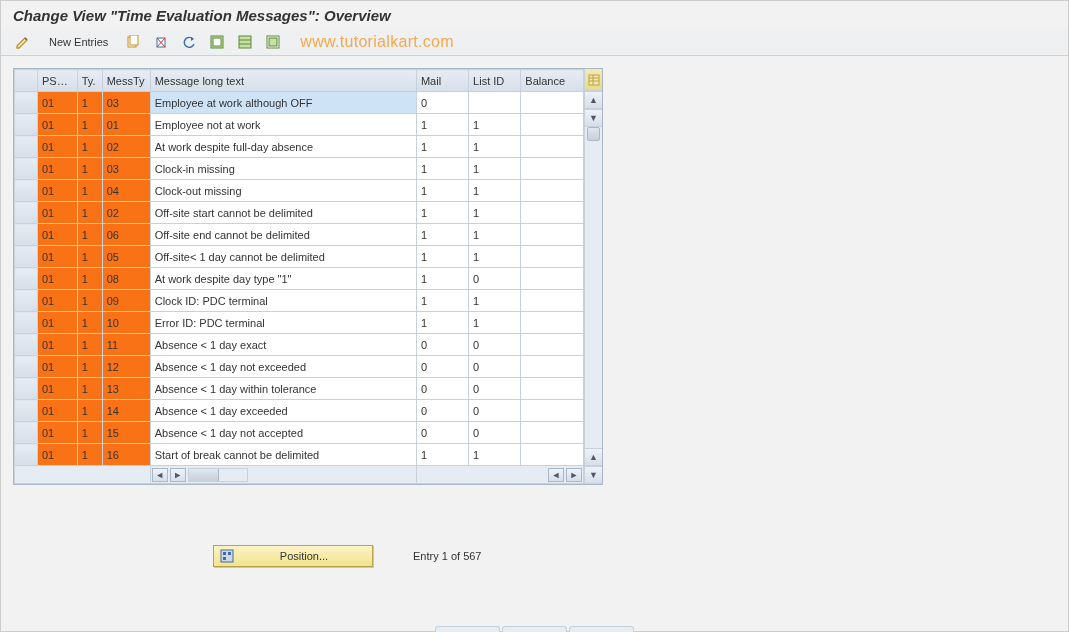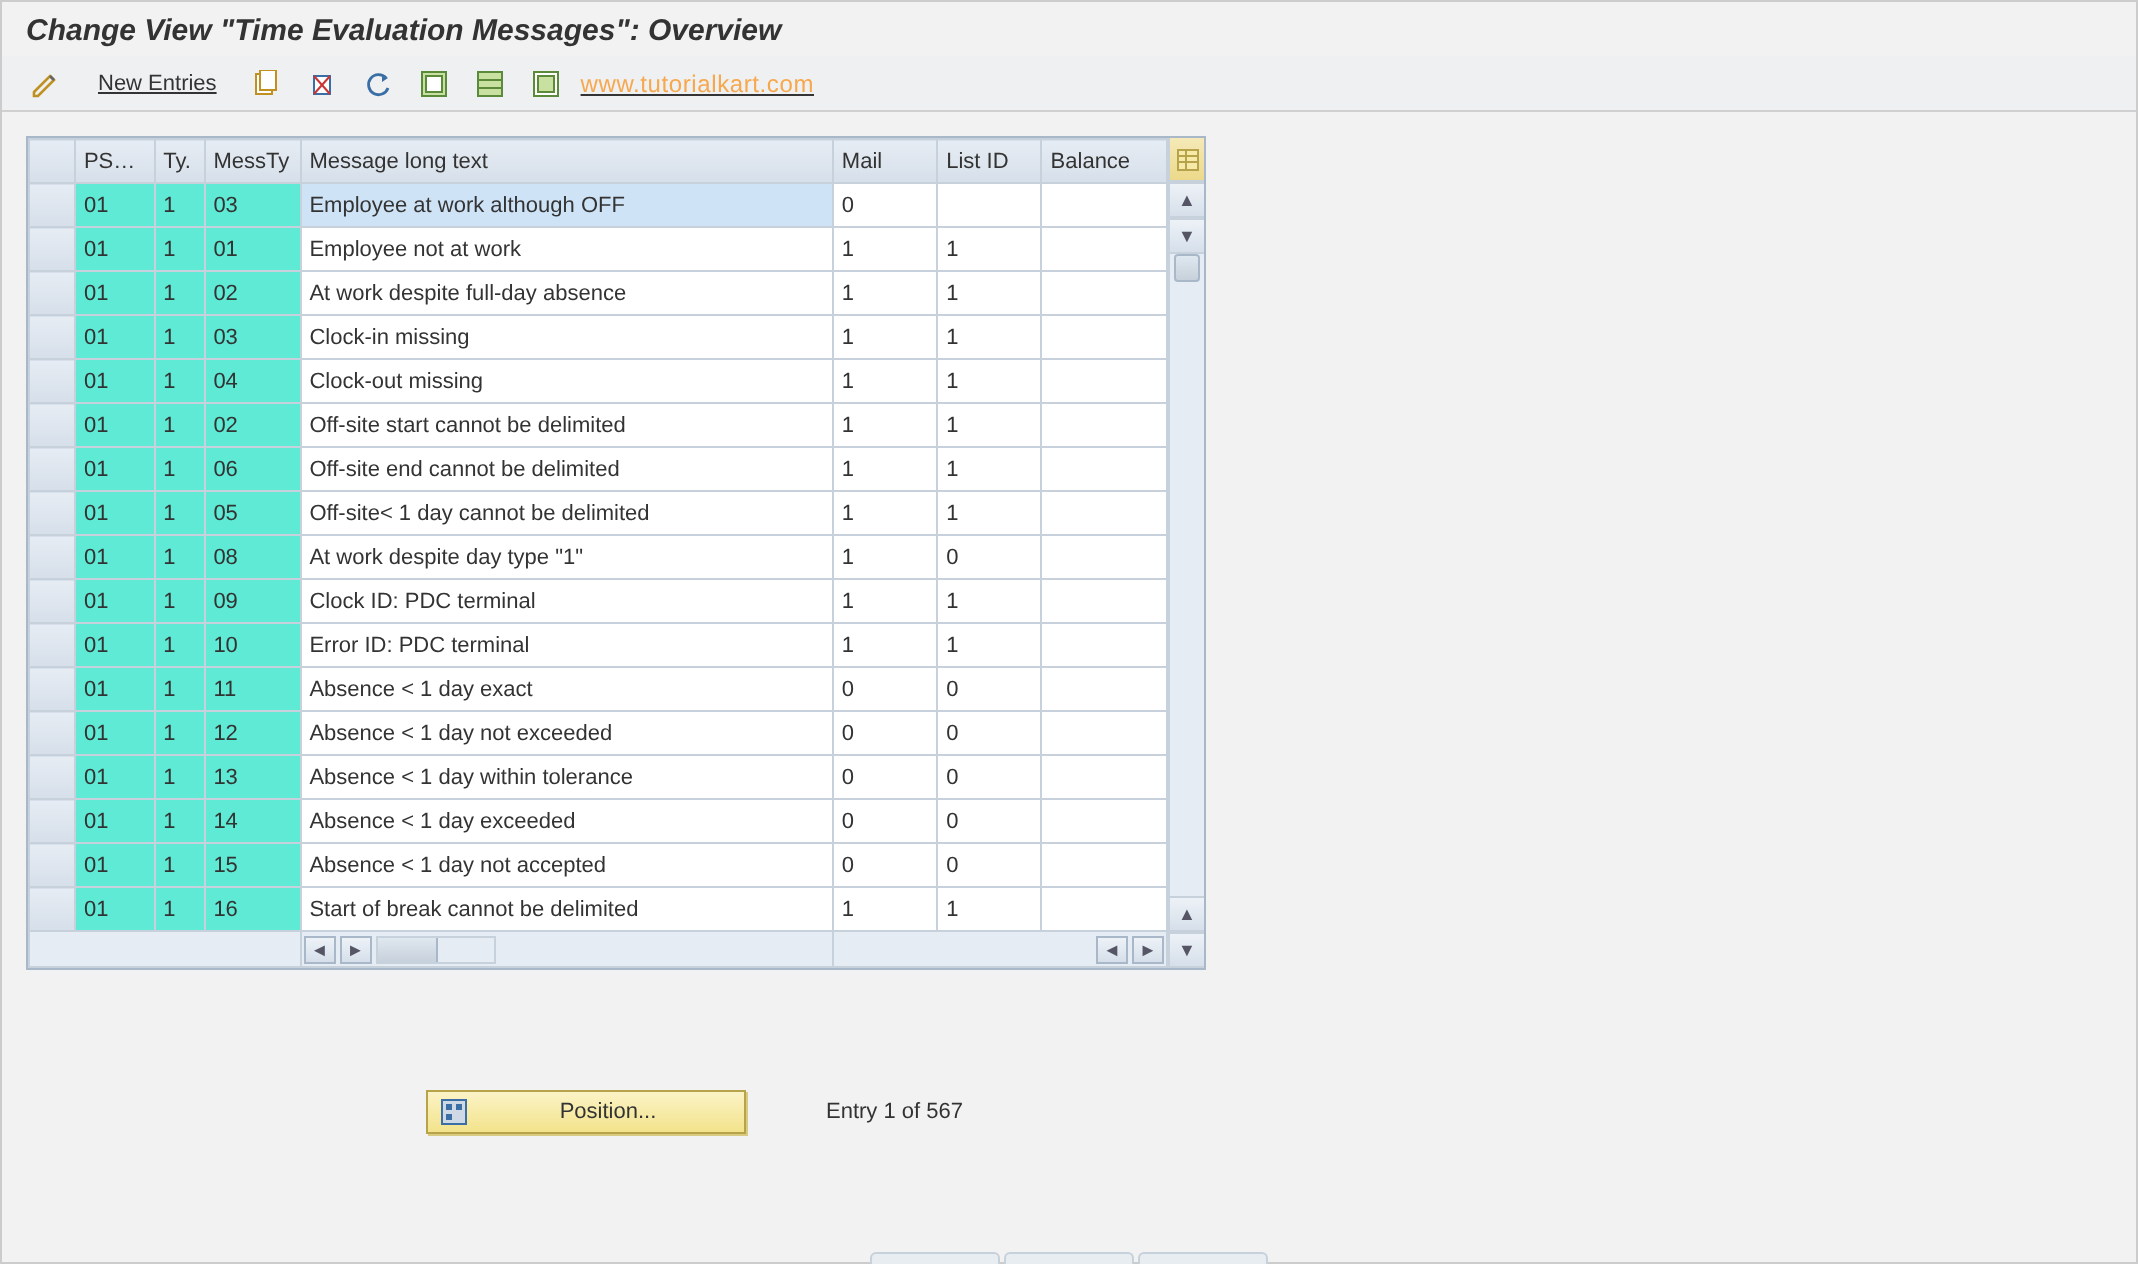--- a/index.html
+++ b/index.html
@@ -23,47 +23,47 @@
     color: #333;
   }
   .toolbar {
     display: flex;
     align-items: center;
     gap: 6px;
     padding: 4px 10px;
     background: #eef0f2;
     border-bottom: 1px solid #d0d0d0;
     height: 28px;
-    text-decoration: underline;
   }
   .toolbar .btn {
     display: inline-flex;
     align-items: center;
     padding: 2px 4px;
     cursor: pointer;
   }
   .toolbar .btn-text {
     padding: 1px 8px;
     cursor: pointer;
     font-size: 11px;
   }
   .icon-svg { display: block; }
   .watermark {
     color: #F7A84D;
-    font-size: 12px;
+    font-size: 16px;
     font-weight: 500;
+    margin-left: 10px;
     letter-spacing: 0.3px;
   }
   .workarea {
     padding: 12px;
   }
   .grid-wrap {
     display: flex;
     border: 1px solid #A9B8C8;
-    background: #5eead4;
+    background: #f97316;
     width: 590px;
     position: relative;
   }
   .grid-main { flex: 1; }
   table { border-collapse: collapse; width: 100%; table-layout: fixed; }
   th, td {
     border: 1px solid #C7D1DB;
     padding: 2px 4px;
     height: 22px;
     font-size: 11px;

